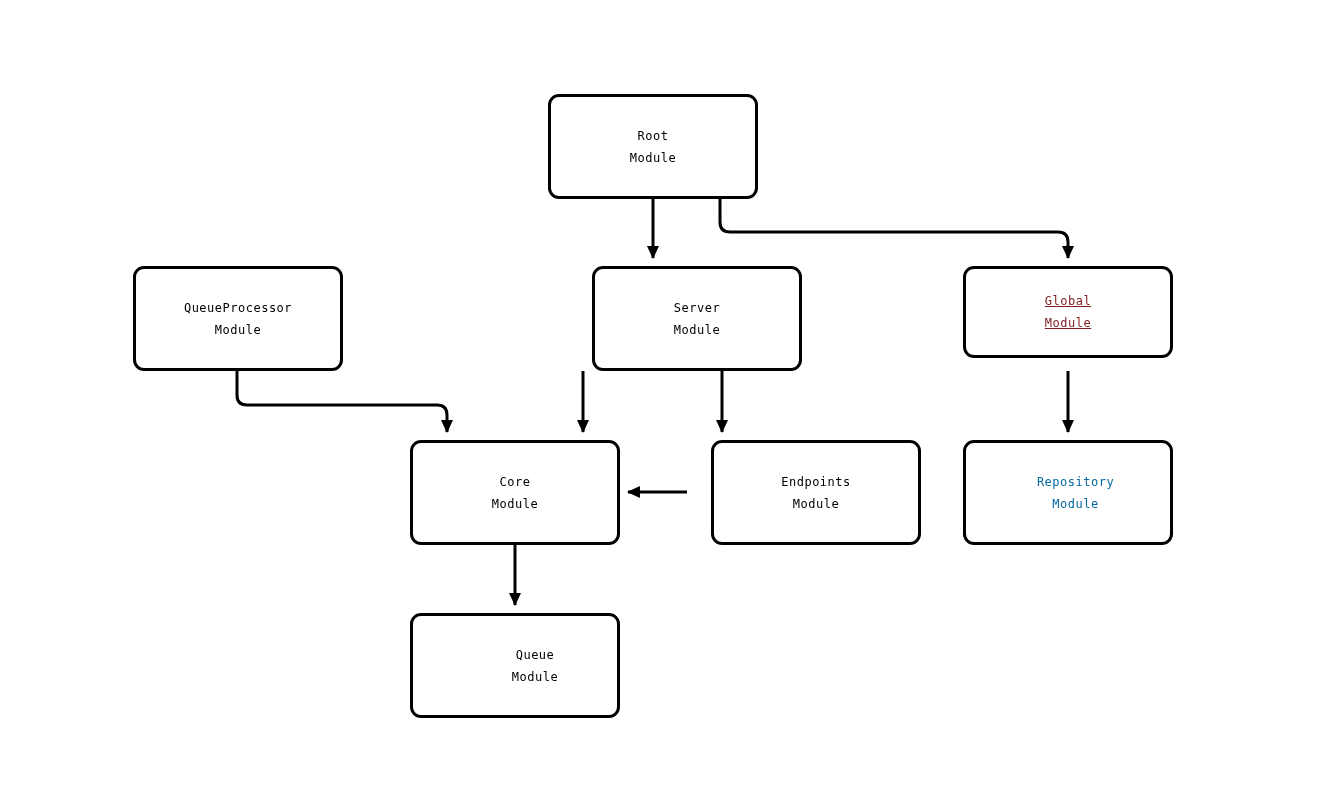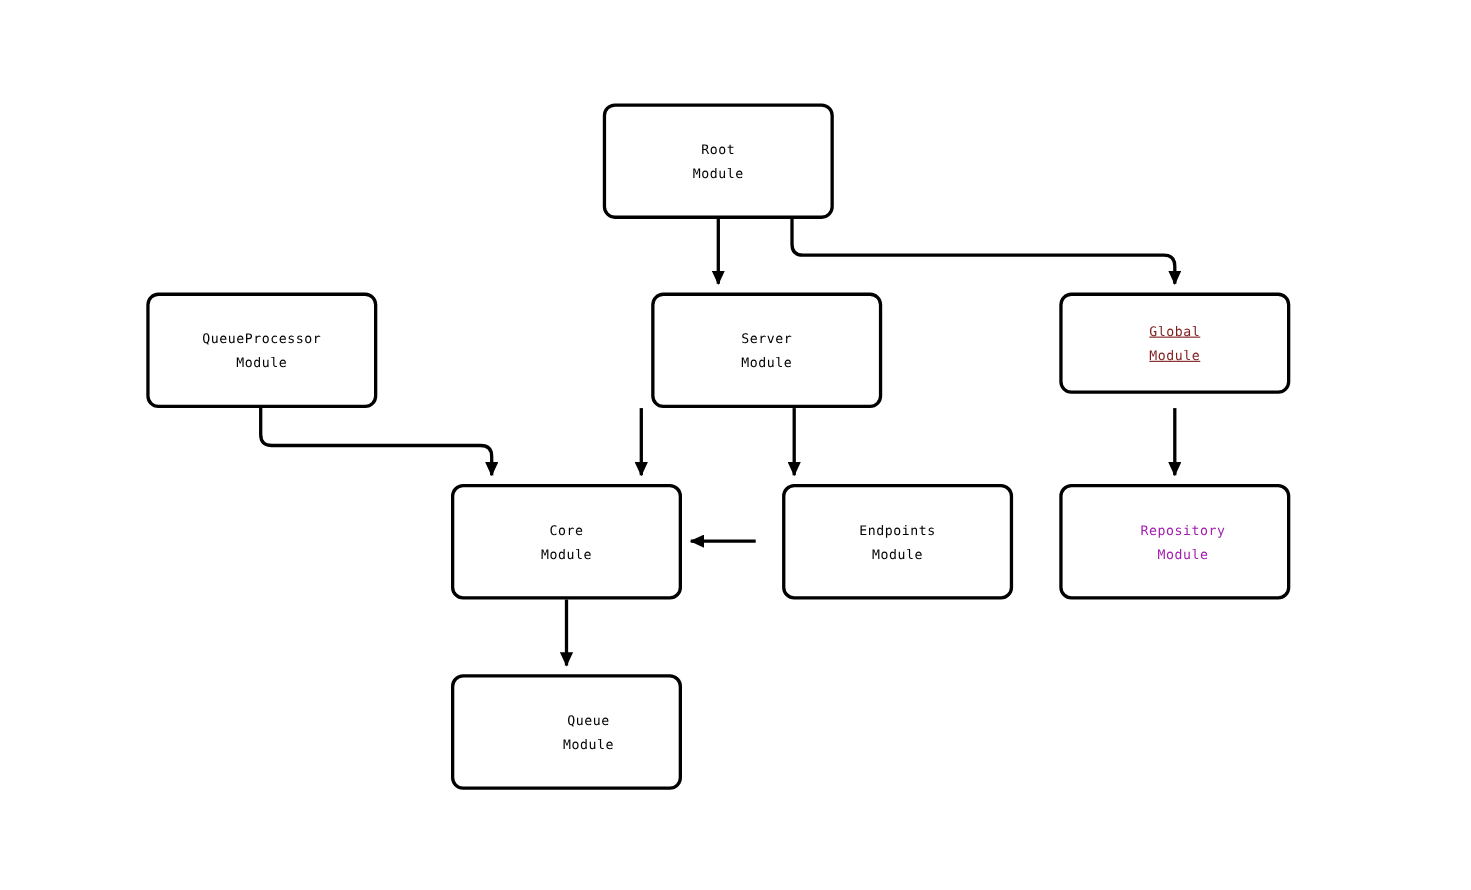--- a/index.html
+++ b/index.html
@@ -93,21 +93,21 @@
         <span class="node-line">Module</span>
       </div>
       <div class="node" style="left: 410px; top: 440px; width: 210px; height: 105px; border-color: rgb(0, 0, 0); border-width: 3px; border-radius: 11px; color: rgb(0, 0, 0); text-align: right;">
         <span class="node-line">Core</span>
         <span class="node-line">Module</span>
       </div>
       <div class="node" style="left: 687px; top: 440px; width: 210px; height: 105px; border-color: rgb(0, 0, 0); border-width: 3px; border-radius: 11px; color: rgb(0, 0, 0); margin-left: 24px;">
         <span class="node-line">Endpoints</span>
         <span class="node-line">Module</span>
       </div>
-      <div class="node" style="left: 963px; top: 440px; width: 210px; height: 105px; border-color: rgb(0, 0, 0); border-width: 3px; border-radius: 11px; color: #a21caf; padding-left: 15px;">
+      <div class="node" style="left: 963px; top: 440px; width: 210px; height: 105px; border-color: rgb(0, 0, 0); border-width: 3px; border-radius: 11px; color: #0369a1; padding-left: 15px;">
         <span class="node-line">Repository</span>
         <span class="node-line">Module</span>
       </div>
       <div class="node" style="left: 410px; top: 613px; width: 210px; height: 105px; border-color: rgb(0, 0, 0); border-width: 3px; border-radius: 11px; color: rgb(0, 0, 0); padding-left: 40px;">
         <span class="node-line">Queue</span>
         <span class="node-line">Module</span>
       </div>
     </div>
 
 </div>

